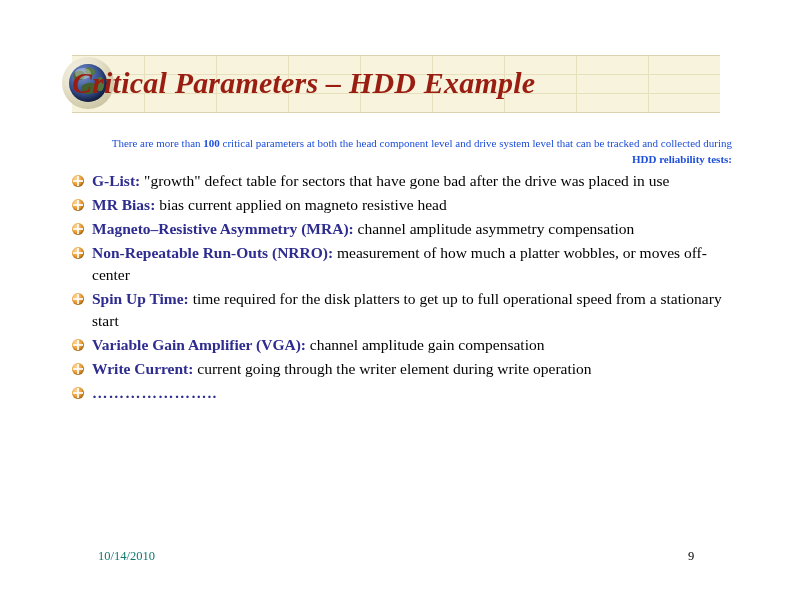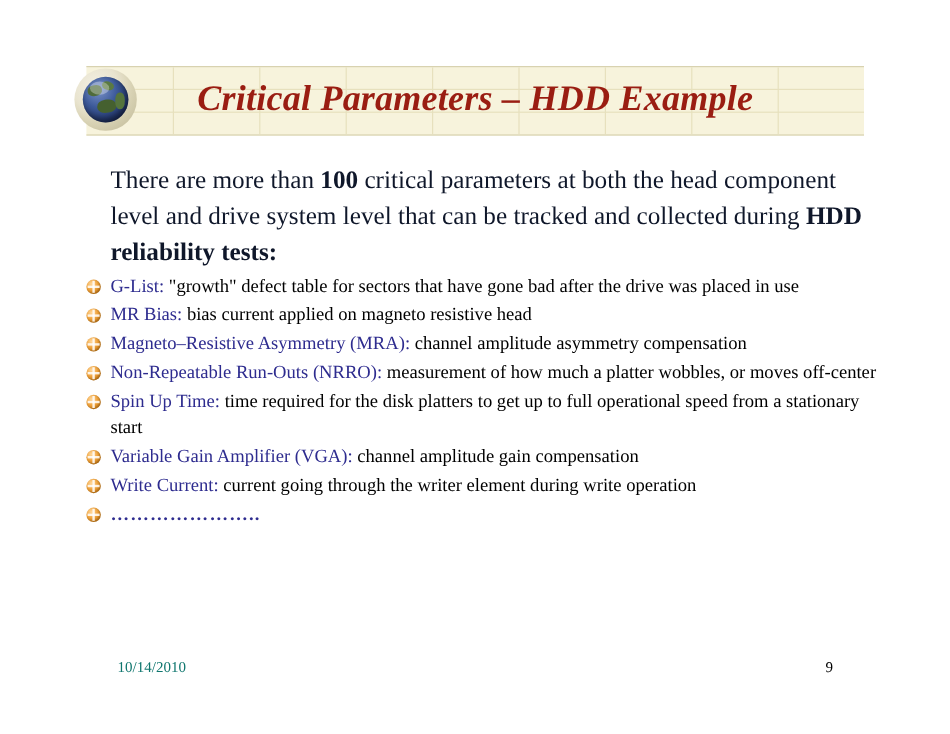--- a/index.html
+++ b/index.html
@@ -46,21 +46,21 @@
     height: 1px;
     background: #e7e0bd;
   }
   .title-text {
     position: absolute;
     left: 72px;
     top: 57px;
     width: 648px;
     height: 52px;
     line-height: 52px;
-    text-align: center;
+    text-align: left;
     font-family: "Liberation Serif", serif;
     font-weight: bold;
     font-style: italic;
     font-size: 30px;
     color: #9a1d12;
     letter-spacing: 0.2px;
   }
 
   
   .globe {
@@ -112,35 +112,36 @@
   .body {
     position: absolute;
     left: 72px;
     top: 136px;
     width: 660px;
   }
   .para {
     position: relative;
     margin: 0 0 3px 0;
     padding-left: 20px;
-    font-size: 21px;
+    font-size: 11px;
     line-height: 1.42;
-    color: #0f172a;
+    color: #1d4ed8;
+    text-align: right;
   }
   .para .b { font-weight: bold; }
   .bullet-row {
     position: relative;
     padding-left: 20px;
     margin-bottom: 2px;
     font-size: 15.5px;
     line-height: 1.42;
     color: #000000;
   }
   .bullet-row .term {
-    font-weight: normal;
+    font-weight: bold;
     color: #2e2c8f;
   }
   .bullet-row .rest {
     color: #000000;
   }
   .bullet-mark {
     position: absolute;
     left: 0px;
     top: 5px;
     width: 12px;

